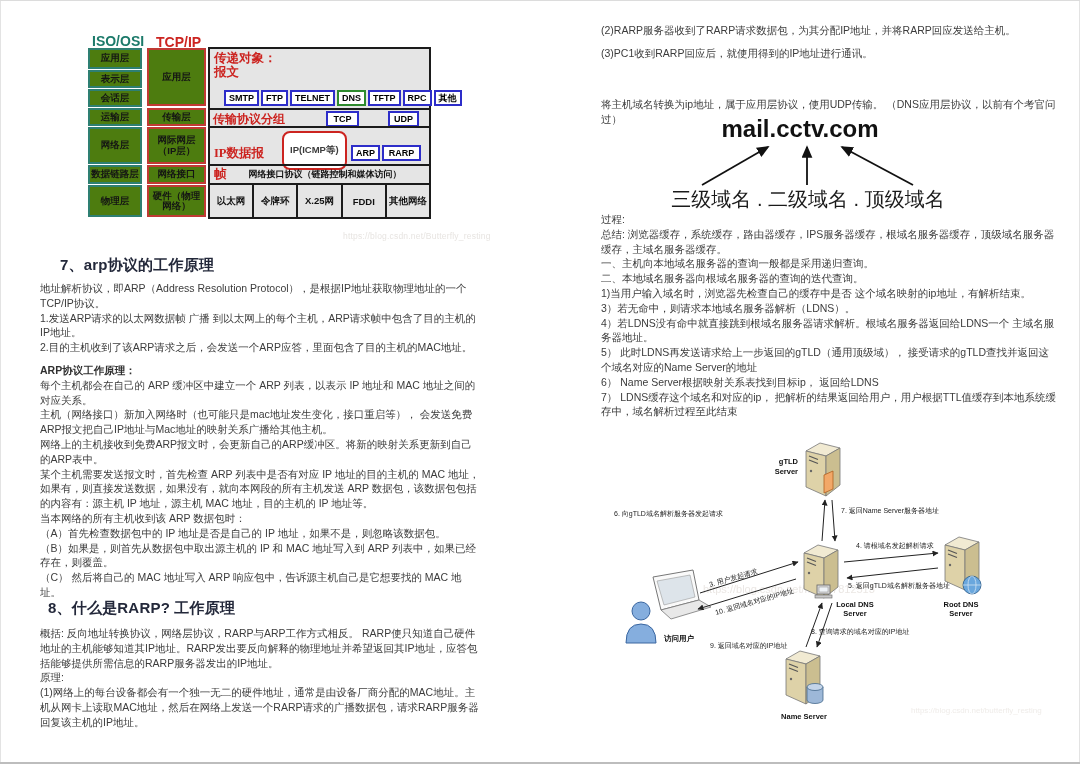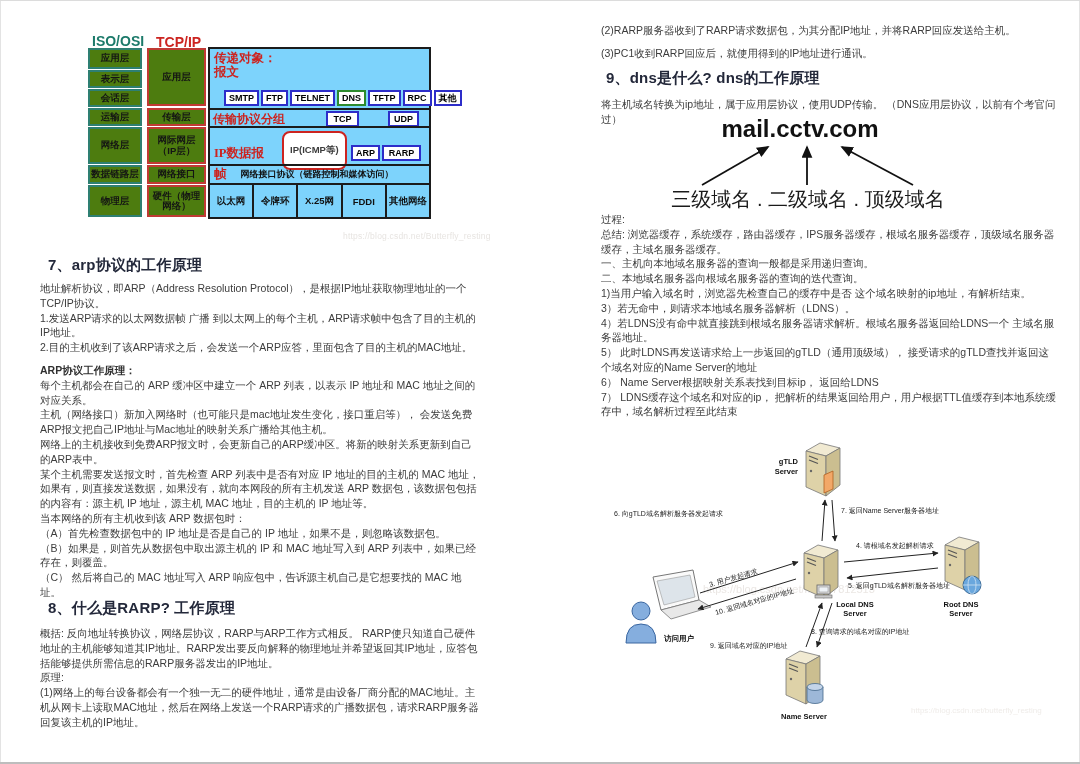--- a/index.html
+++ b/index.html
@@ -24,21 +24,21 @@
   .osi-table{position:absolute;left:85px;top:34px;width:346px;height:188px;}
   .osi-table *{box-sizing:border-box;}
   .hdr{position:absolute;font-size:14px;font-weight:bold;}
   .hdr.iso{left:6px;top:-2px;color:#1c7a6a;}
   .hdr.tcp{left:70px;top:-1px;color:#cc2420;}
   .lyr{position:absolute;display:flex;align-items:center;justify-content:center;text-align:center;
        font-size:9.5px;font-weight:bold;color:#141414;background:#4d7c0f;line-height:10.5px;}
   .lyr.iso{left:2px;width:54px;border:2px solid #2e7f72;}
   .lyr.tcp{left:61px;width:59px;border:2px solid #c03a34;}
   .bigbox{position:absolute;left:122px;top:12px;width:223px;height:172px;border:2px solid #1b1b1b;
-          background:#7dd3fc;display:flex;flex-direction:column;}
+          background:#e5e5e5;display:flex;flex-direction:column;}
   .brow{position:relative;}
   .brow+.brow{border-top:2px solid #1b1b1b;}
   .redlbl{font-family:"Liberation Serif","DejaVu Serif",serif;font-weight:bold;color:#cc2420;}
   .pbox{display:inline-flex;align-items:center;justify-content:center;border:2px solid #2d2dc9;
         background:#fff;color:#000;font-size:9px;font-weight:bold;padding:1px 3px;line-height:10px;white-space:nowrap;}
   .pbox.green{border-color:#2e8b2e;}
   .proto-row{position:absolute;left:2px;bottom:2px;display:flex;gap:2px;padding-left:12px;}
   .row-app{height:59px;}
   .row-tr{height:18px;}
   .row-net{height:38px;}
@@ -98,36 +98,36 @@
           <span class="pbox abs" style="left:178px;top:1px;width:31px">UDP</span>
         </div>
         <div class="brow row-net">
           <span class="redlbl abs" style="left:4px;bottom:2px;font-size:12.5px">IP数据报</span>
           <span class="abs" style="left:72px;top:3px;border:2px solid #cc2420;border-radius:8px;padding:11px 6px;font-size:9.5px;font-weight:bold;background:#fff">IP(ICMP等)</span>
           <span class="pbox abs" style="left:141px;bottom:3px;width:29px">ARP</span>
           <span class="pbox abs" style="left:172px;bottom:3px;width:39px">RARP</span>
         </div>
         <div class="brow row-link">
           <span class="redlbl" style="margin-left:4px;font-size:12.5px">帧</span>
-          <span style="margin-left:14px;font-size:9px;font-weight:bold;color:#111">网络接口协议（链路控制和媒体访问）</span>
+          <span style="margin-left:22px;font-size:9px;font-weight:bold;color:#111">网络接口协议（链路控制和媒体访问）</span>
         </div>
         <div class="brow row-phy">
 
         <span class="pcell">以太网</span>
             <span class="pcell">令牌环</span>
             <span class="pcell">X.25网</span>
             <span class="pcell">FDDI</span>
             <span class="pcell">其他网络</span>
           </div>
       </div>
     </div>
 
     <div class="wm" style="left:342px;top:230px">https://blog.csdn.net/Butterfly_resting</div>
 
-    <div class="h2" style="left:47px;top:255px">7、arp协议的工作原理</div>
+    <div class="h2" style="left:59px;top:255px">7、arp协议的工作原理</div>
     <div class="body-text" style="left:39px;top:280px;width:440px;height:316px;overflow:hidden">
 
     <p class="para">地址解析协议，即ARP（Address Resolution Protocol），是根据IP地址获取物理地址的一个TCP/IP协议。</p>
         <p class="para">1.发送ARP请求的以太网数据帧 广播 到以太网上的每个主机，ARP请求帧中包含了目的主机的IP地址。</p>
         <p class="para">2.目的主机收到了该ARP请求之后，会发送一个ARP应答，里面包含了目的主机的MAC地址。</p>
         <p class="para bold gap">ARP协议工作原理：</p>
         <p class="para">每个主机都会在自己的 ARP 缓冲区中建立一个 ARP 列表，以表示 IP 地址和 MAC 地址之间的对应关系。</p>
         <p class="para">主机（网络接口）新加入网络时（也可能只是mac地址发生变化，接口重启等）， 会发送免费ARP报文把自己IP地址与Mac地址的映射关系广播给其他主机。</p>
         <p class="para">网络上的主机接收到免费ARP报文时，会更新自己的ARP缓冲区。将新的映射关系更新到自己的ARP表中。</p>
         <p class="para">某个主机需要发送报文时，首先检查 ARP 列表中是否有对应 IP 地址的目的主机的 MAC 地址，如果有，则直接发送数据，如果没有，就向本网段的所有主机发送 ARP 数据包，该数据包包括的内容有：源主机 IP 地址，源主机 MAC 地址，目的主机的 IP 地址等。</p>
@@ -147,21 +147,20 @@
   </div>
 
   <div class="page right">
 
     <div class="body-text" style="left:61px;top:22px;width:458px">
 
     <p class="para">(2)RARP服务器收到了RARP请求数据包，为其分配IP地址，并将RARP回应发送给主机。</p>
         <p class="para gap">(3)PC1收到RARP回应后，就使用得到的IP地址进行通讯。</p>
       </div>
 
-    <div class="h2" style="left:66px;top:68px">9、dns是什么? dns的工作原理</div>
     <div class="body-text" style="left:61px;top:96px;width:458px">将主机域名转换为ip地址，属于应用层协议，使用UDP传输。 （DNS应用层协议，以前有个考官问过）</div>
 
     <svg width="400" height="100" viewBox="0 0 400 100" style="position:absolute;left:70px;top:110px">
       <defs>
         <marker id="ahb" markerWidth="8" markerHeight="8" refX="6" refY="3" orient="auto">
           <path d="M0,0 L7,3 L0,6 z" fill="#111"></path>
         </marker>
       </defs>
       <text x="190" y="26" text-anchor="middle" font-size="24" font-weight="bold" font-family="Liberation Serif, DejaVu Serif, serif" fill="#111">mail.cctv.com</text>
       <line x1="92" y1="74" x2="158" y2="36" stroke="#111" stroke-width="1.8" marker-end="url(#ahb)"></line>

